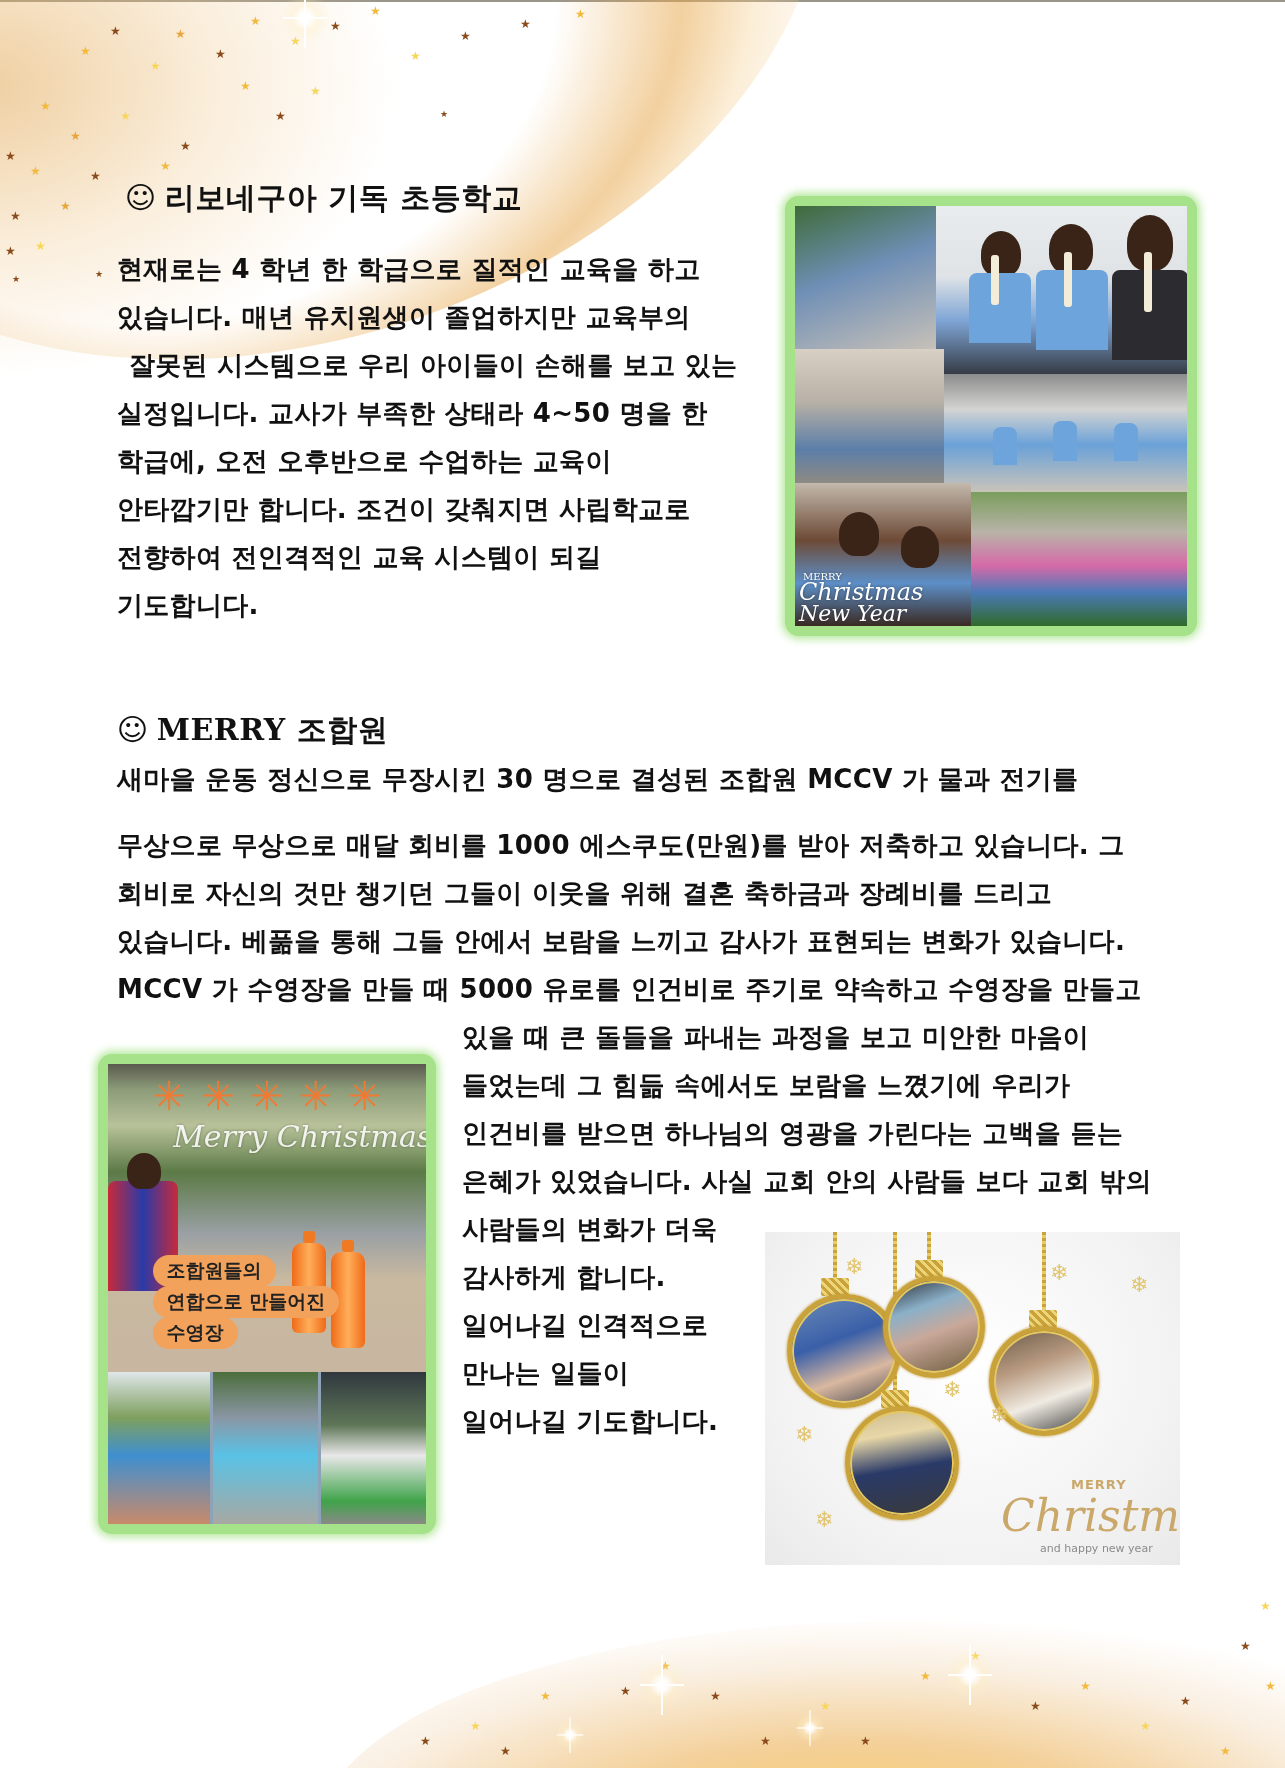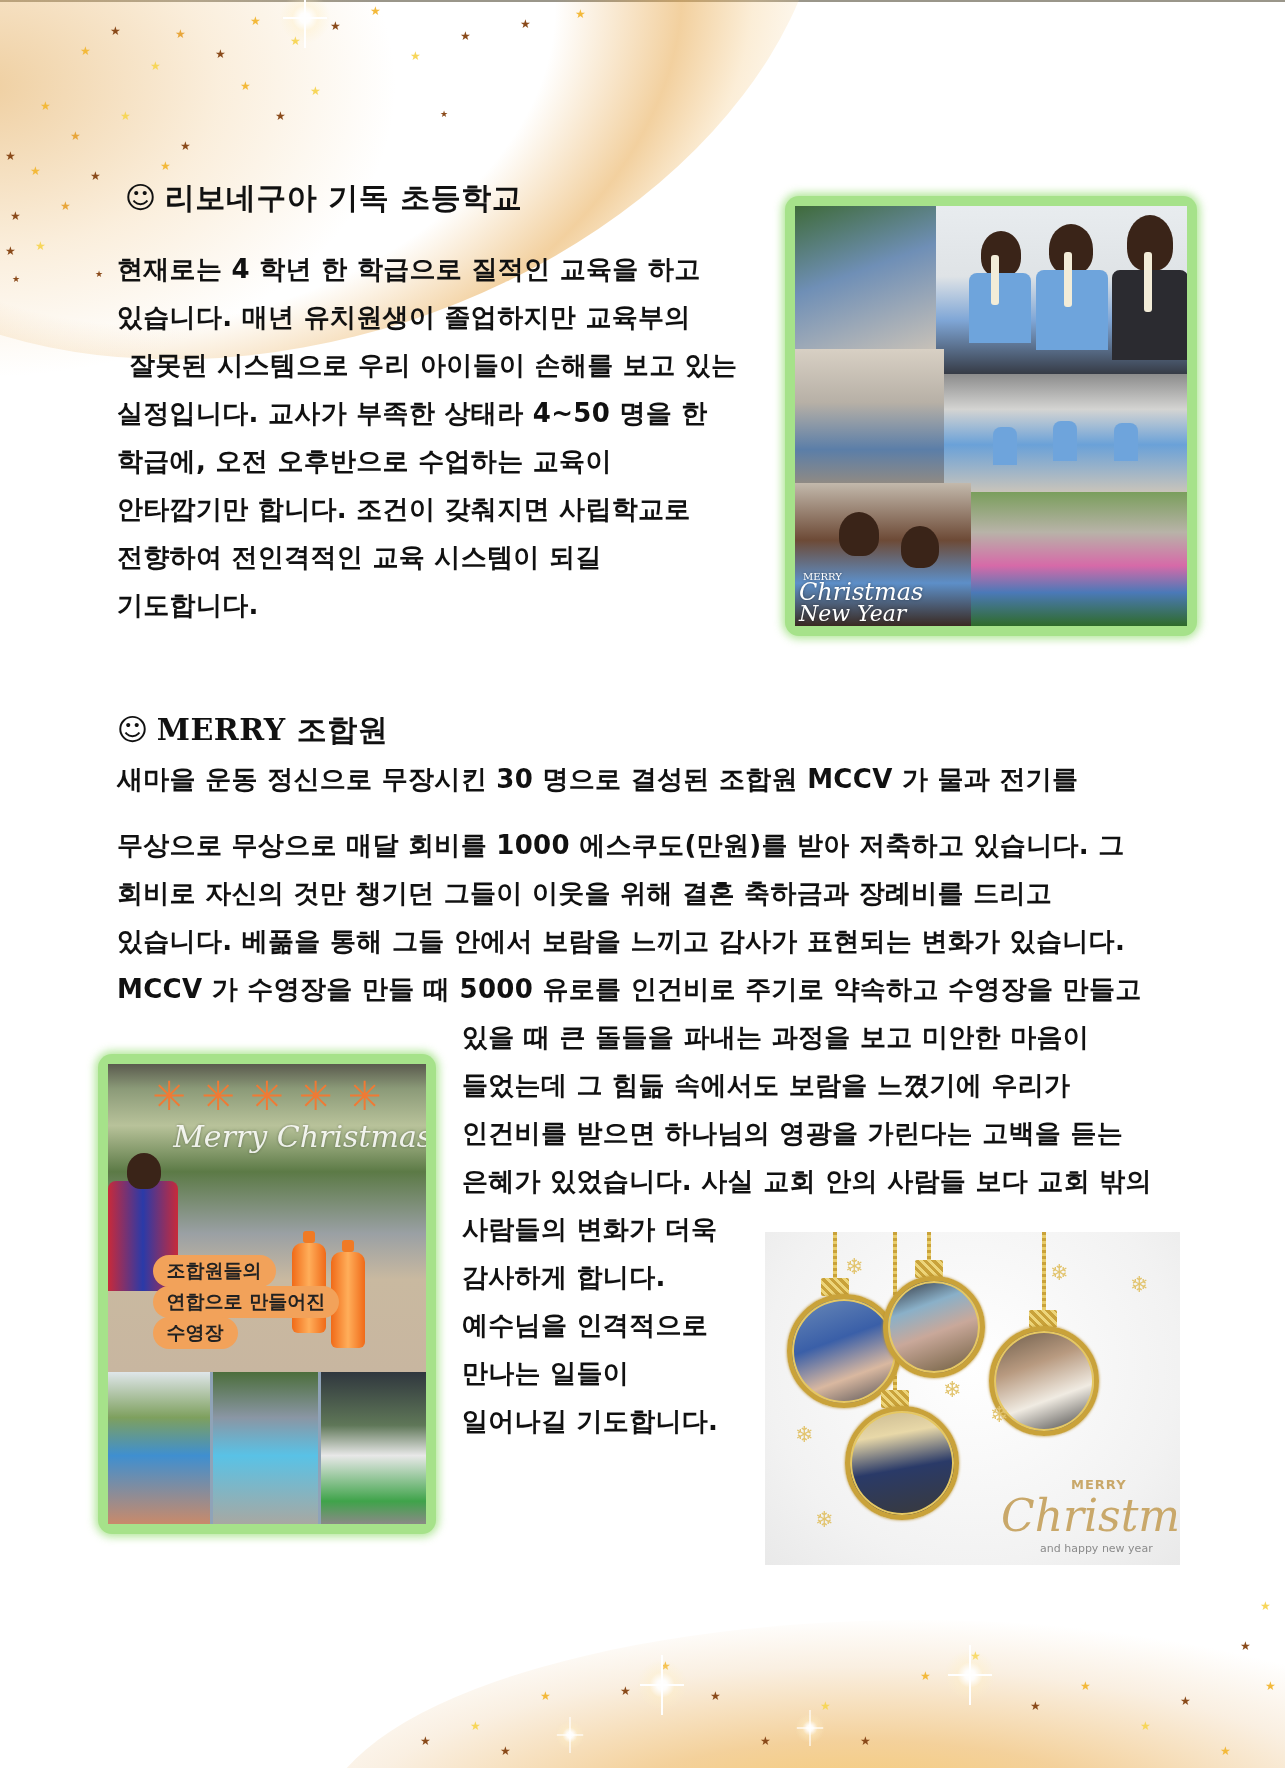--- a/index.html
+++ b/index.html
@@ -219,21 +219,21 @@
   <div class="para-line" style="left:117px;top:876px;">회비로 자신의 것만 챙기던 그들이 이웃을 위해 결혼 축하금과 장례비를 드리고</div>
   <div class="para-line" style="left:117px;top:924px;">있습니다. 베풂을 통해 그들 안에서 보람을 느끼고 감사가 표현되는 변화가 있습니다.</div>
   <div class="para-line" style="left:117px;top:972px;text-align:center;">MCCV 가 수영장을 만들 때 5000 유로를 인건비로 주기로 약속하고 수영장을 만들고</div>
 
   <div class="para-line" style="left:462px;top:1020px;">있을 때 큰 돌들을 파내는 과정을 보고 미안한 마음이</div>
   <div class="para-line" style="left:462px;top:1068px;">들었는데 그 힘듦 속에서도 보람을 느꼈기에 우리가</div>
   <div class="para-line" style="left:462px;top:1116px;">인건비를 받으면 하나님의 영광을 가린다는 고백을 듣는</div>
   <div class="para-line" style="left:462px;top:1164px;">은혜가 있었습니다. 사실 교회 안의 사람들 보다 교회 밖의</div>
   <div class="para-line" style="left:462px;top:1212px;">사람들의 변화가 더욱</div>
   <div class="para-line" style="left:462px;top:1260px;">감사하게 합니다.</div>
-  <div class="para-line" style="left:462px;top:1308px;">예수님을 인격적으로</div>
+  <div class="para-line" style="left:462px;top:1308px;">일어나길 인격적으로</div>
   <div class="para-line" style="left:462px;top:1356px;">만나는 일들이</div>
   <div class="para-line" style="left:462px;top:1404px;">일어나길 기도합니다.</div>
 </div>
 
 <div class="photo-frame" style="left:98px;top:1054px;width:338px;height:480px;">
   <div class="photo-inner">
     <div class="pool-top">
       <div class="asterisk-row">
         <span>✳</span>
           <span>✳</span>

